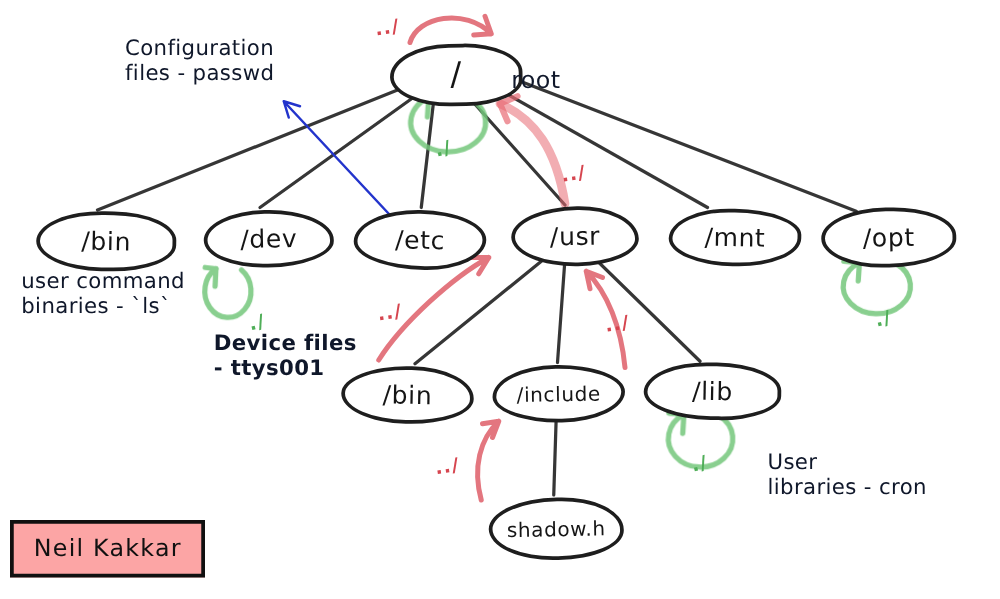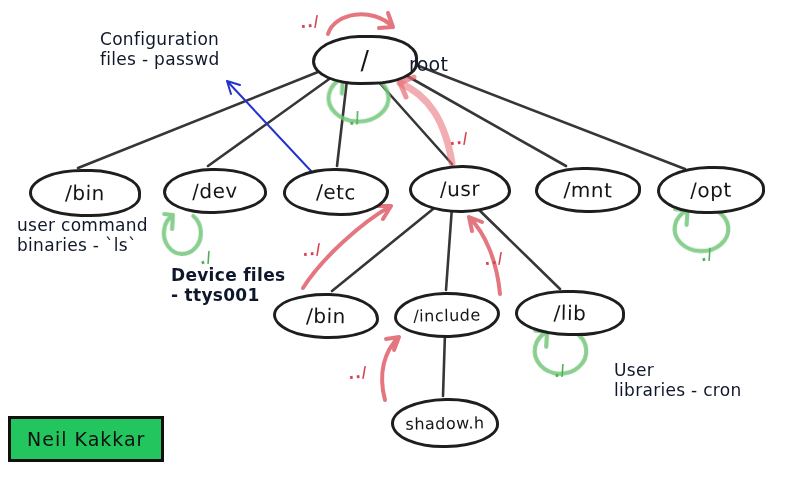--- a/index.html
+++ b/index.html
@@ -21,21 +21,21 @@
     position:absolute; color:#d6454f; font-size:15px; font-weight:bold;
     transform:rotate(-8deg); letter-spacing:1px;
   }
   .marker-green {
     position:absolute; color:#4fae58; font-size:15px; font-weight:bold;
     transform:rotate(-14deg); letter-spacing:1px;
   }
   .signature {
     position:absolute; left:8px; top:416px; border:3px solid #101010;
     padding:9px 16px; font-size:19px; color:#111; letter-spacing:1px;
-    background:#22c55e;
+    background:#fca5a5;
   }
 </style>
 </head>
 <body>
 
 <div id="canvas">
 
   <svg id="wires" viewBox="0 0 800 479" xmlns="http://www.w3.org/2000/svg">
     <defs>
       <g id="self-loop">

